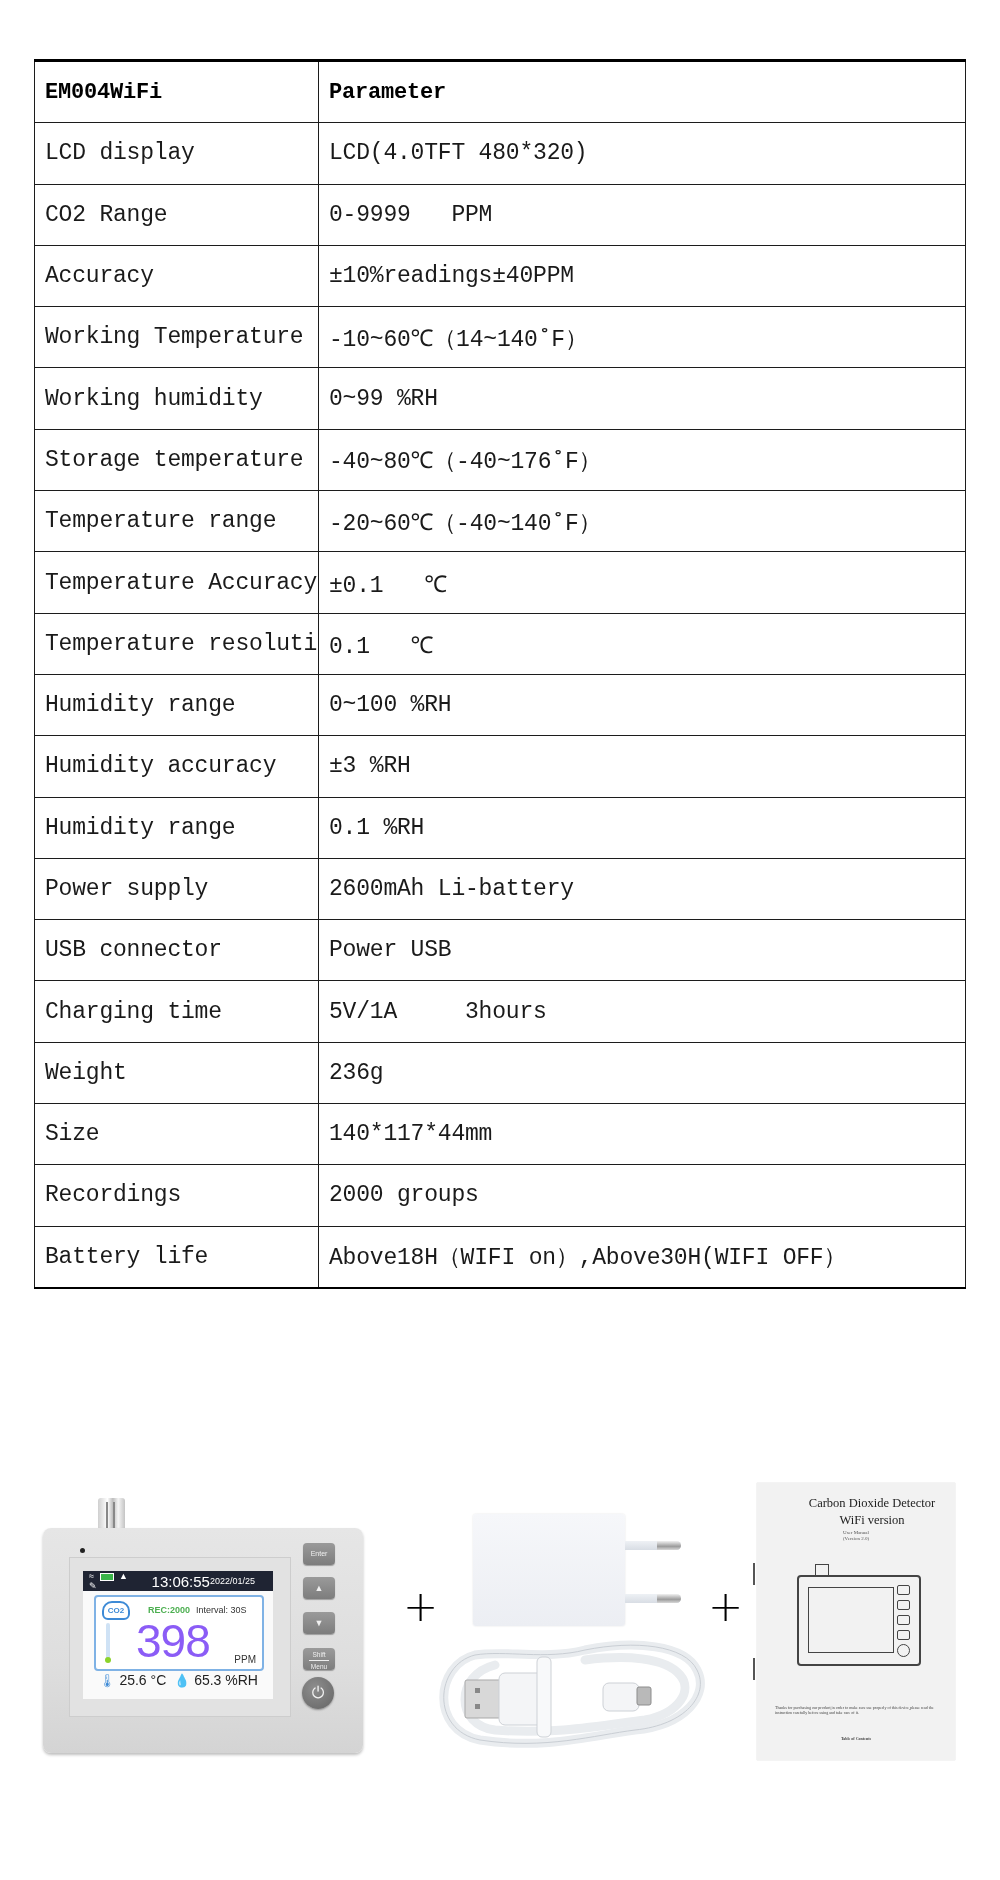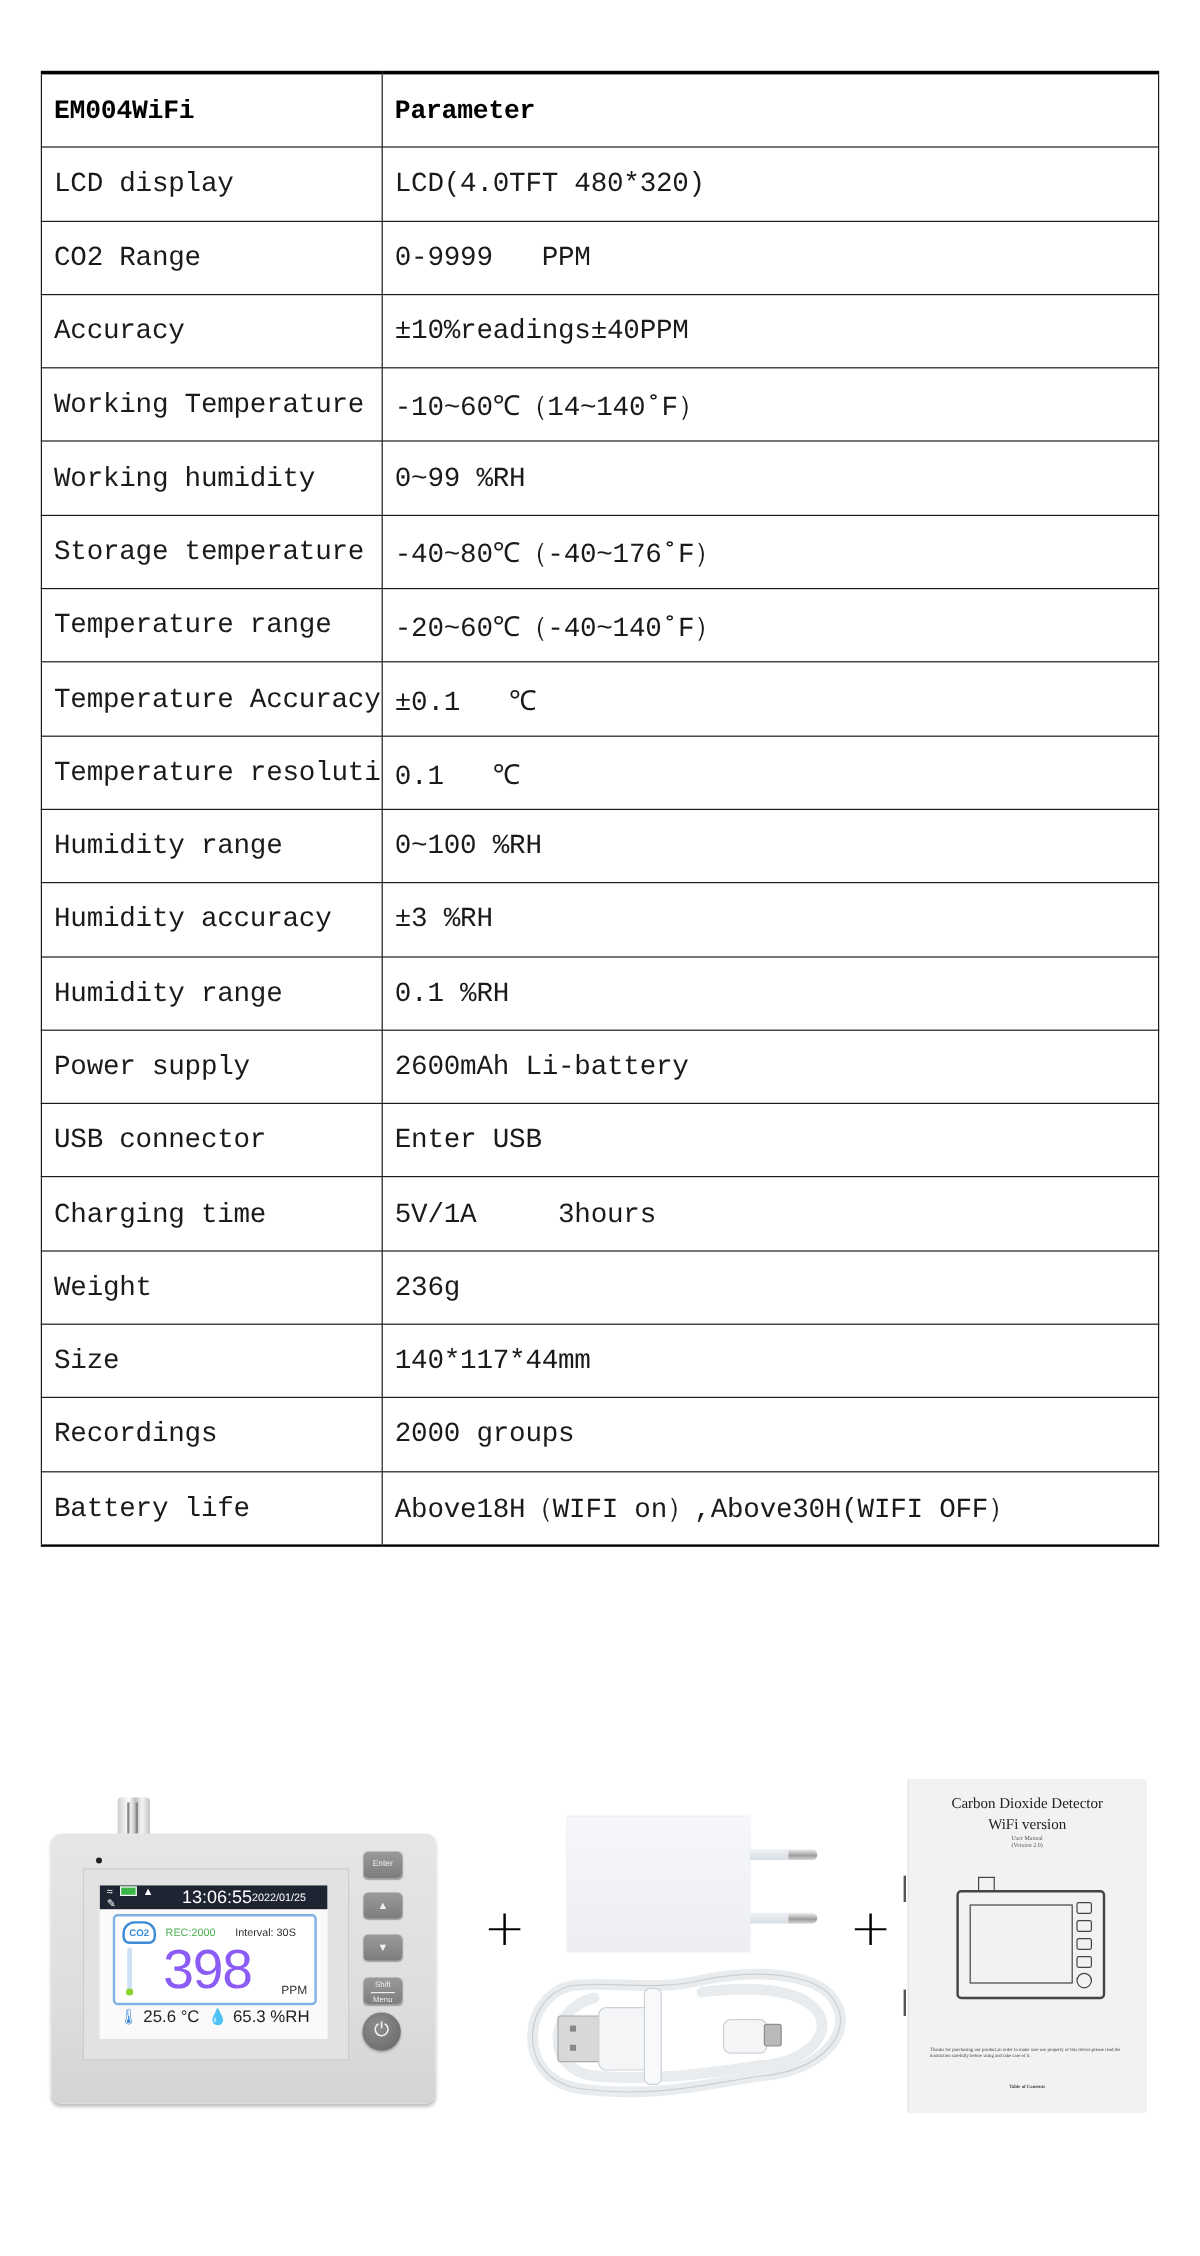--- a/index.html
+++ b/index.html
@@ -34,21 +34,21 @@
   .dev-screen { position: absolute; left: 13px; top: 13px; width: 190px; height: 128px; background: #fafafa; overflow: hidden; }
   .scr-bar { position:absolute; left:0; top:0; width:100%; height:20px; background:#1f2433; color:#fff;
     font-size: 10px; display:flex; align-items:center; }
   .scr-icons { margin-left: 6px; font-size: 9px; letter-spacing: 2px; color:#fff; width: 60px; }
   .scr-batt { display:inline-block; width:12px; height:6px; background:#3bb54a; border:1px solid #fff; vertical-align: middle; }
   .scr-time { margin-left: 16px; font-size: 15px; }
   .scr-date { margin-left: auto; margin-right: 18px; font-size: 9px; }
   .scr-card { position:absolute; left:11px; top:24px; width:166px; height:72px; border:2px solid #7fb2e5; border-radius:4px; background:#fff; }
   .co2-icon { position:absolute; left:6px; top:4px; width:24px; height:15px; border:2px solid #3d8ad6; border-radius:10px 10px 6px 6px;
     color:#3d8ad6; font-size:8px; text-align:center; line-height:15px; font-weight:bold; }
-  .scr-rec { position:absolute; left:42px; top:8px; font-size:9px; color:#4caf50; }
+  .scr-rec { position:absolute; left:52px; top:8px; font-size:9px; color:#4caf50;font-weight:bold; }
   .scr-interval { position:absolute; left:100px; top:8px; font-size:9px; color:#333; }
   .scr-gauge { position:absolute; left:10px; top:26px; width:4px; height:38px; background:#cfe2f5; border-radius:2px; }
   .scr-gauge::after { content:""; position:absolute; left:-1px; bottom:-2px; width:6px; height:6px; background:#8bd32b; border-radius:50%; }
   .scr-value { position:absolute; left:40px; top:18px; font-size:46px; color:#8b5cf6; letter-spacing:-1px; line-height:52px; }
   .scr-unit { position:absolute; right:6px; bottom:4px; font-size:10px; color:#333; }
   .scr-readings { position:absolute; left:16px; top:101px; font-size:14px; color:#222; white-space: nowrap; }
   .scr-readings .ico { color:#3d8ad6; font-size: 13px; }
 
   .dev-btn { position:absolute; left: 260px; width: 32px; height: 22px; background: linear-gradient(180deg,#9a9a9a,#7d7d7d);
     border-radius: 4px; color:#f0f0f0; font-size: 7px; text-align:center; line-height:22px; box-shadow: 0 1px 1px rgba(0,0,0,0.3); }
@@ -66,21 +66,21 @@
   .prong { position:absolute; left: 625px; width: 56px; height: 9px; background: linear-gradient(180deg,#eef1f5,#d8dde4); border-radius: 0 5px 5px 0; }
   .prong::after { content:""; position:absolute; right:0; top:0; width:24px; height:9px; border-radius: 0 5px 5px 0;
     background: linear-gradient(180deg,#f1f1f1,#9c9c9c 60%,#d8d8d8); }
 
   
   .cable { position:absolute; left: 435px; top: 165px; width: 275px; height: 115px; }
 
   
   .manual { position:absolute; left: 757px; top: 13px; width: 198px; height: 277px; background:#f2f2f2;
     box-shadow: 0 0 1px rgba(0,0,0,0.25); font-family: "Liberation Serif", "DejaVu Serif", serif; color:#222; }
-  .man-title { position:absolute; left:0; width:100%; text-align:center; top: 12px; font-size: 12.5px; line-height: 17px; }
+  .man-title { position:absolute; left:16px; width:100%; text-align:center; top: 12px; font-size: 12.5px; line-height: 17px; }
   .man-sub { position:absolute; left:0; width:100%; text-align:center; top: 47px; font-size: 5px; line-height: 6px; color:#555; }
   .man-device { position:absolute; left: 40px; top: 92px; width: 120px; height: 87px; border: 2px solid #444; border-radius: 4px; }
   .man-tube { position:absolute; left: 58px; top: 81px; width: 12px; height: 11px; border: 1.5px solid #444; border-bottom: none; }
   .man-screen { position:absolute; left: 9px; top: 10px; width: 84px; height: 64px; border: 1.5px solid #444; }
   .man-btn { position:absolute; left: 98px; width: 11px; height: 8px; border: 1.5px solid #444; border-radius: 2px; }
   .man-round { position:absolute; left: 98px; top: 67px; width: 11px; height: 11px; border: 1.5px solid #444; border-radius: 50%; }
   .man-body { position:absolute; left: 18px; top: 222px; width: 165px; font-size: 4px; line-height: 5px; color:#444; }
   .man-toc { position:absolute; left: 0; width: 100%; top: 253px; text-align:center; font-size: 4px; color:#444; font-weight: bold; }
   .man-spine { position:absolute; left: -4px; width: 2px; height: 22px; background:#555; }
 </style>
@@ -140,21 +140,21 @@
     <tr>
         <td class="col1">Humidity range</td>
         <td>0.1 %RH</td>
       </tr>
     <tr>
         <td class="col1">Power supply</td>
         <td>2600mAh Li-battery</td>
       </tr>
     <tr>
         <td class="col1">USB connector</td>
-        <td>Enter USB</td>
+        <td>Power USB</td>
       </tr>
     <tr>
         <td class="col1">Charging time</td>
         <td>5V/1A&nbsp;&nbsp;&nbsp;&nbsp;&nbsp;3hours</td>
       </tr>
     <tr>
         <td class="col1">Weight</td>
         <td>236g</td>
       </tr>
     <tr>

